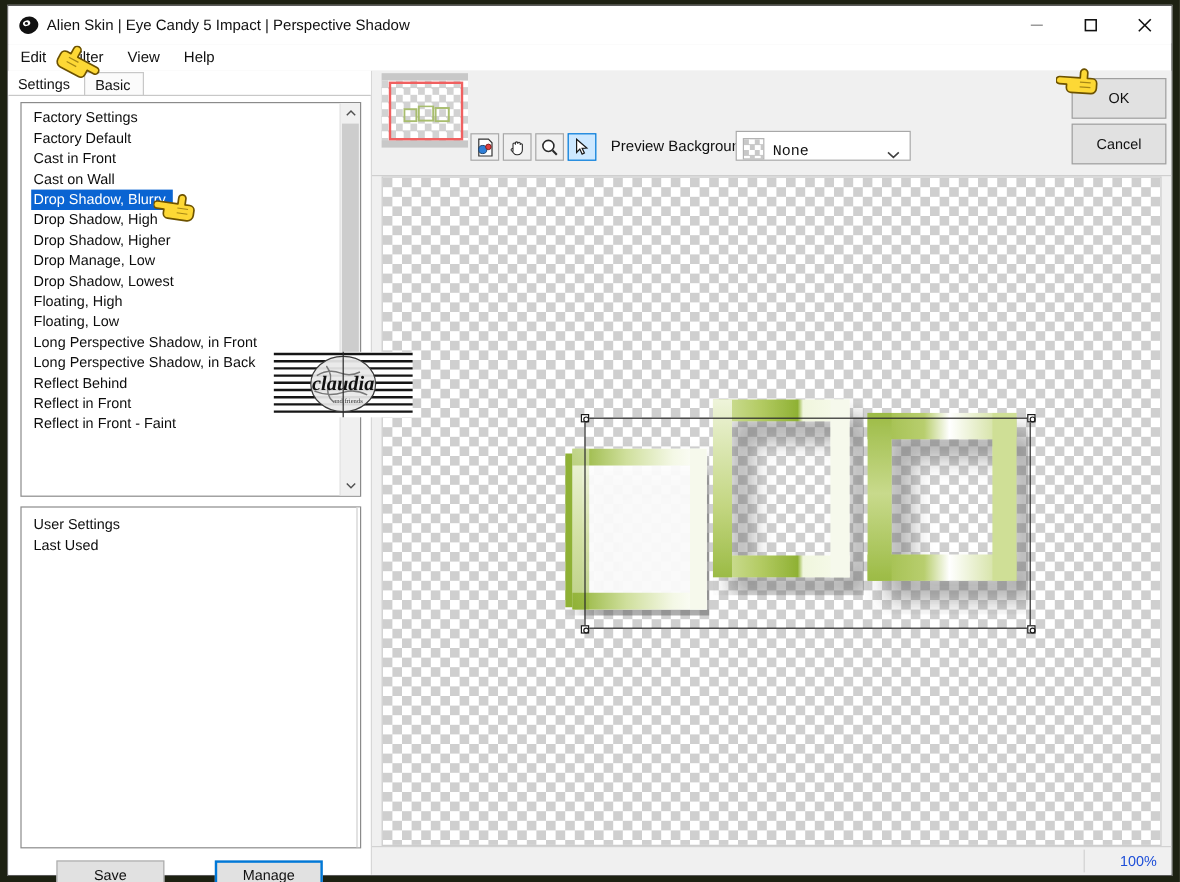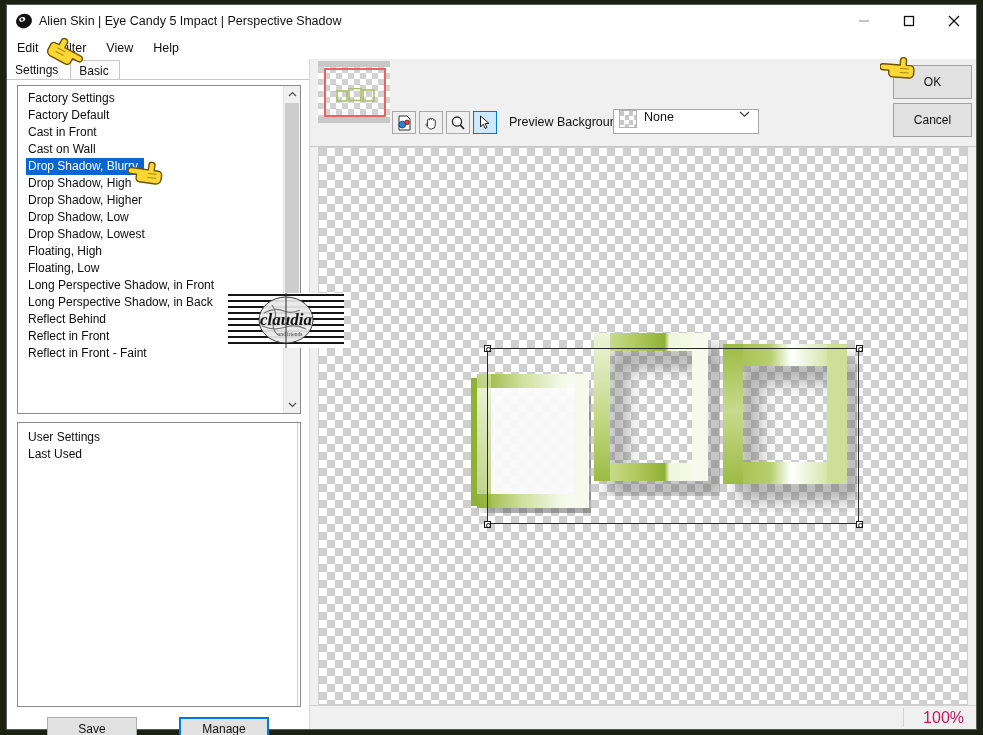--- a/index.html
+++ b/index.html
@@ -258,21 +258,21 @@
     position: absolute;
     left: 199px; top: 56px;
     font-size: 12.5px; color: #101010;
   }
   .pbg-combo {
     position: absolute;
     left: 303px; top: 50px;
     width: 146px; height: 25px;
     background: #ffffff;
     border: 1px solid #a8a8a8;
-    display: flex; align-items: flex-start;
+    display: flex; align-items: flex-end; font-family: Liberation Mono, monospace;
   }
   .pbg-swatch {
     width: 18px; height: 18px;
     margin-left: 5px; margin-right: 7px;
     border: 1px solid #b4b4b4;
     flex: 0 0 auto;
   }
   .pbg-value { font-size: 12.5px; color: #101010; }
   .pbg-arrow {
     margin-left: auto; margin-right: 8px;
@@ -343,22 +343,22 @@
     height: 24px;
     flex: 0 0 auto;
     background: #f0f0f0;
     border-top: 1px solid #d2d2d2;
     display: flex; align-items: center;
     position: relative;
   }
   .status-zoom {
     position: absolute;
     right: 12px;
-    font-size: 16px;
-    color: #be185d;
+    font-size: 12px;
+    color: #1d4ed8;
   }
   .status-sep {
     position: absolute;
     right: 72px; top: 2px; bottom: 2px;
     width: 1px; background: #d2d2d2;
   }
 
   
   .hand {
     position: absolute;
@@ -428,21 +428,21 @@
 
         <div class="listbox">
           <div class="listinner">
             <div class="lrow"><span>Factory Settings</span></div>
             <div class="lrow"><span>Factory Default</span></div>
             <div class="lrow"><span>Cast in Front</span></div>
             <div class="lrow"><span>Cast on Wall</span></div>
             <div class="lrow selwrap"><span class="lrow sel">Drop Shadow, Blurry</span></div>
             <div class="lrow"><span>Drop Shadow, High</span></div>
             <div class="lrow"><span>Drop Shadow, Higher</span></div>
-            <div class="lrow"><span>Drop Shadow, Low</span></div>
+            <div class="lrow"><span>Drop Manage, Low</span></div>
             <div class="lrow"><span>Drop Shadow, Lowest</span></div>
             <div class="lrow"><span>Floating, High</span></div>
             <div class="lrow"><span>Floating, Low</span></div>
             <div class="lrow"><span>Long Perspective Shadow, in Front</span></div>
             <div class="lrow"><span>Long Perspective Shadow, in Back</span></div>
             <div class="lrow"><span>Reflect Behind</span></div>
             <div class="lrow"><span>Reflect in Front</span></div>
             <div class="lrow"><span>Reflect in Front - Faint</span></div>
           </div>
           <div class="vscroll">

